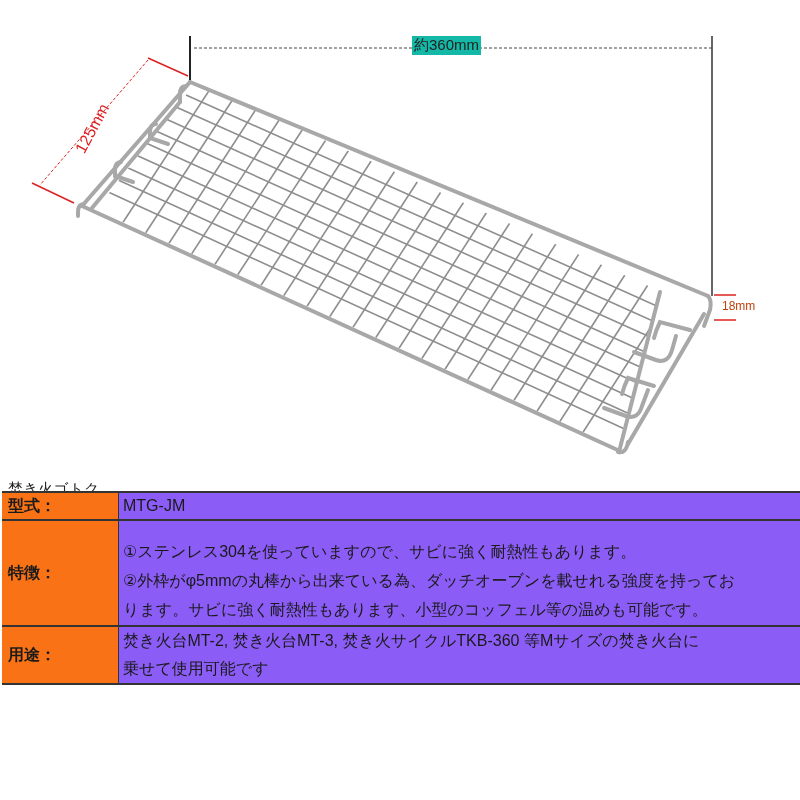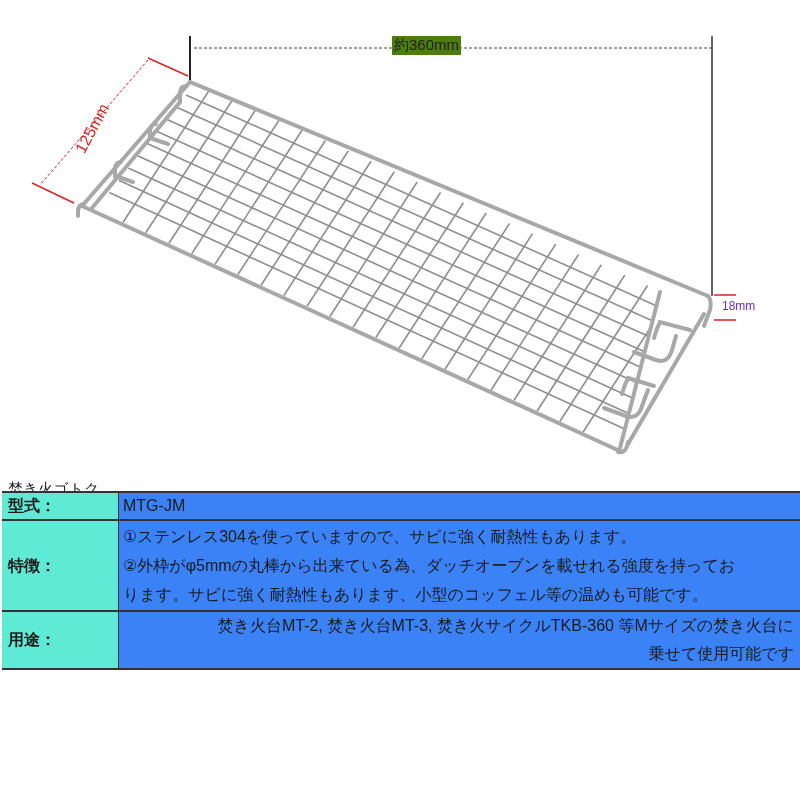--- a/index.html
+++ b/index.html
@@ -1,29 +1,29 @@
 <!DOCTYPE html>
 <html><head>
 <meta charset="utf-8">
 <style>
   html, body { margin: 0; padding: 0; background: #ffffff; }
   body { width: 800px; height: 800px; position: relative; overflow: hidden; font-family: "DejaVu Sans", "Liberation Sans", sans-serif; color: #1a1a1a; }
   .diagram { position: absolute; left: 0; top: 0; width: 800px; height: 460px; }
   .dim-label { position: absolute; font-family: "Liberation Sans", sans-serif; }
-  .dim-360 { left: 392px; top: 36px; font-size: 15px; color: #222; background: #4d7c0f; padding: 0 2px; }
+  .dim-360 { left: 412px; top: 36px; font-size: 15px; color: #222; background: #14b8a6; padding: 0 2px; }
   .dim-125 { left: 50px; top: 104px; font-size: 16px; color: #d22; transform: rotate(-62deg); transform-origin: left top; }
-  .dim-18 { left: 722px; top: 299px; font-size: 12px; color: #6d28d9; }
+  .dim-18 { left: 722px; top: 299px; font-size: 12px; color: #c2410c; }
   .caption { position: absolute; left: 8px; top: 480px; font-size: 15px; color: #222; font-family: "DejaVu Serif", serif; }
   table.spec { position: absolute; left: 2px; top: 491px; width: 798px; border-collapse: collapse; font-family: "Liberation Sans", "DejaVu Sans", sans-serif; }
   table.spec td { border-top: 2px solid #333; border-bottom: 2px solid #333; padding: 0 6px; font-size: 16px; line-height: 26px; vertical-align: middle; }
-  table.spec td.k { width: 104px; background: #5eead4; font-weight: bold; font-size: 16px; border-right: 1px solid #333; color: #1a1a1a; }
-  table.spec td.v { background: #3b82f6; padding-left: 4px; }
+  table.spec td.k { width: 104px; background: #f97316; font-weight: bold; font-size: 16px; border-right: 1px solid #333; color: #1a1a1a; }
+  table.spec td.v { background: #8b5cf6; padding-left: 4px; }
   .row-s td { height: 25px; }
-  .row-feature td.v { line-height: 29px; padding-top: 1px; padding-bottom: 1px; }
-  .row-use td.v { line-height: 28px; text-align: right; }
+  .row-feature td.v { line-height: 29px; padding-top: 16px; padding-bottom: 1px; }
+  .row-use td.v { line-height: 28px; }
   .line { display: block; white-space: nowrap; }
 </style>
 </head>
 <body>
 
 <div class="diagram">
   <svg width="800" height="460" viewBox="0 0 800 460">
     <defs>
       <clipPath id="gridclip">
         <polygon points="195,82 662,292 618,448 96,210"></polygon>

